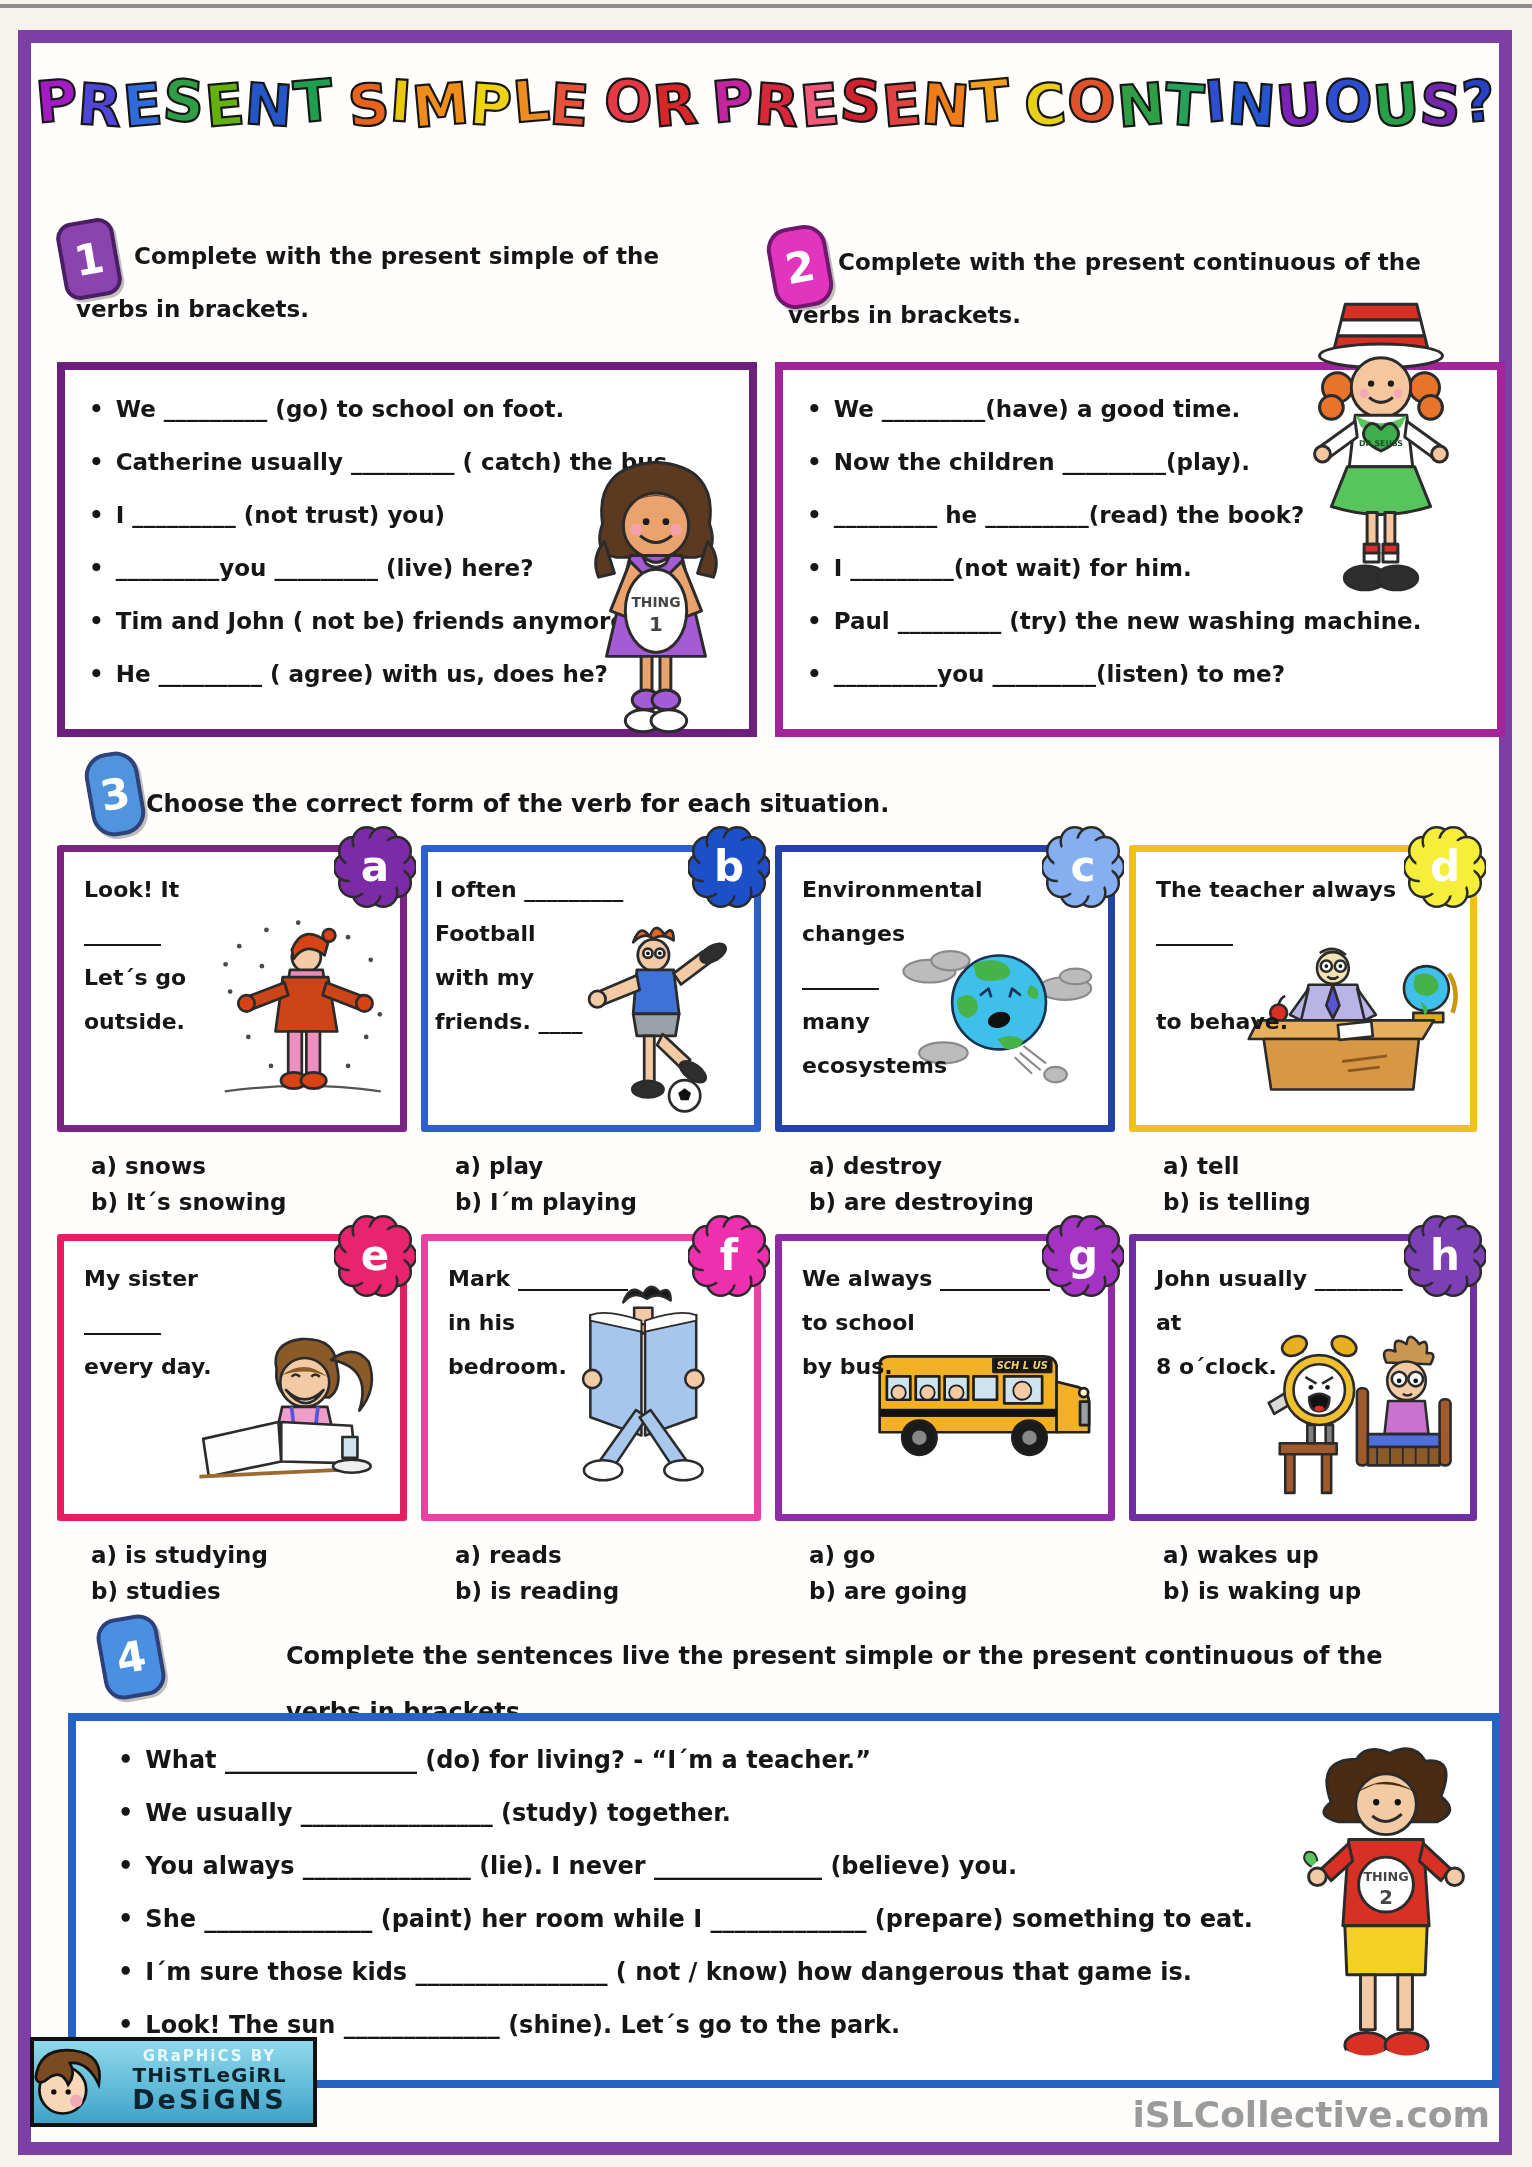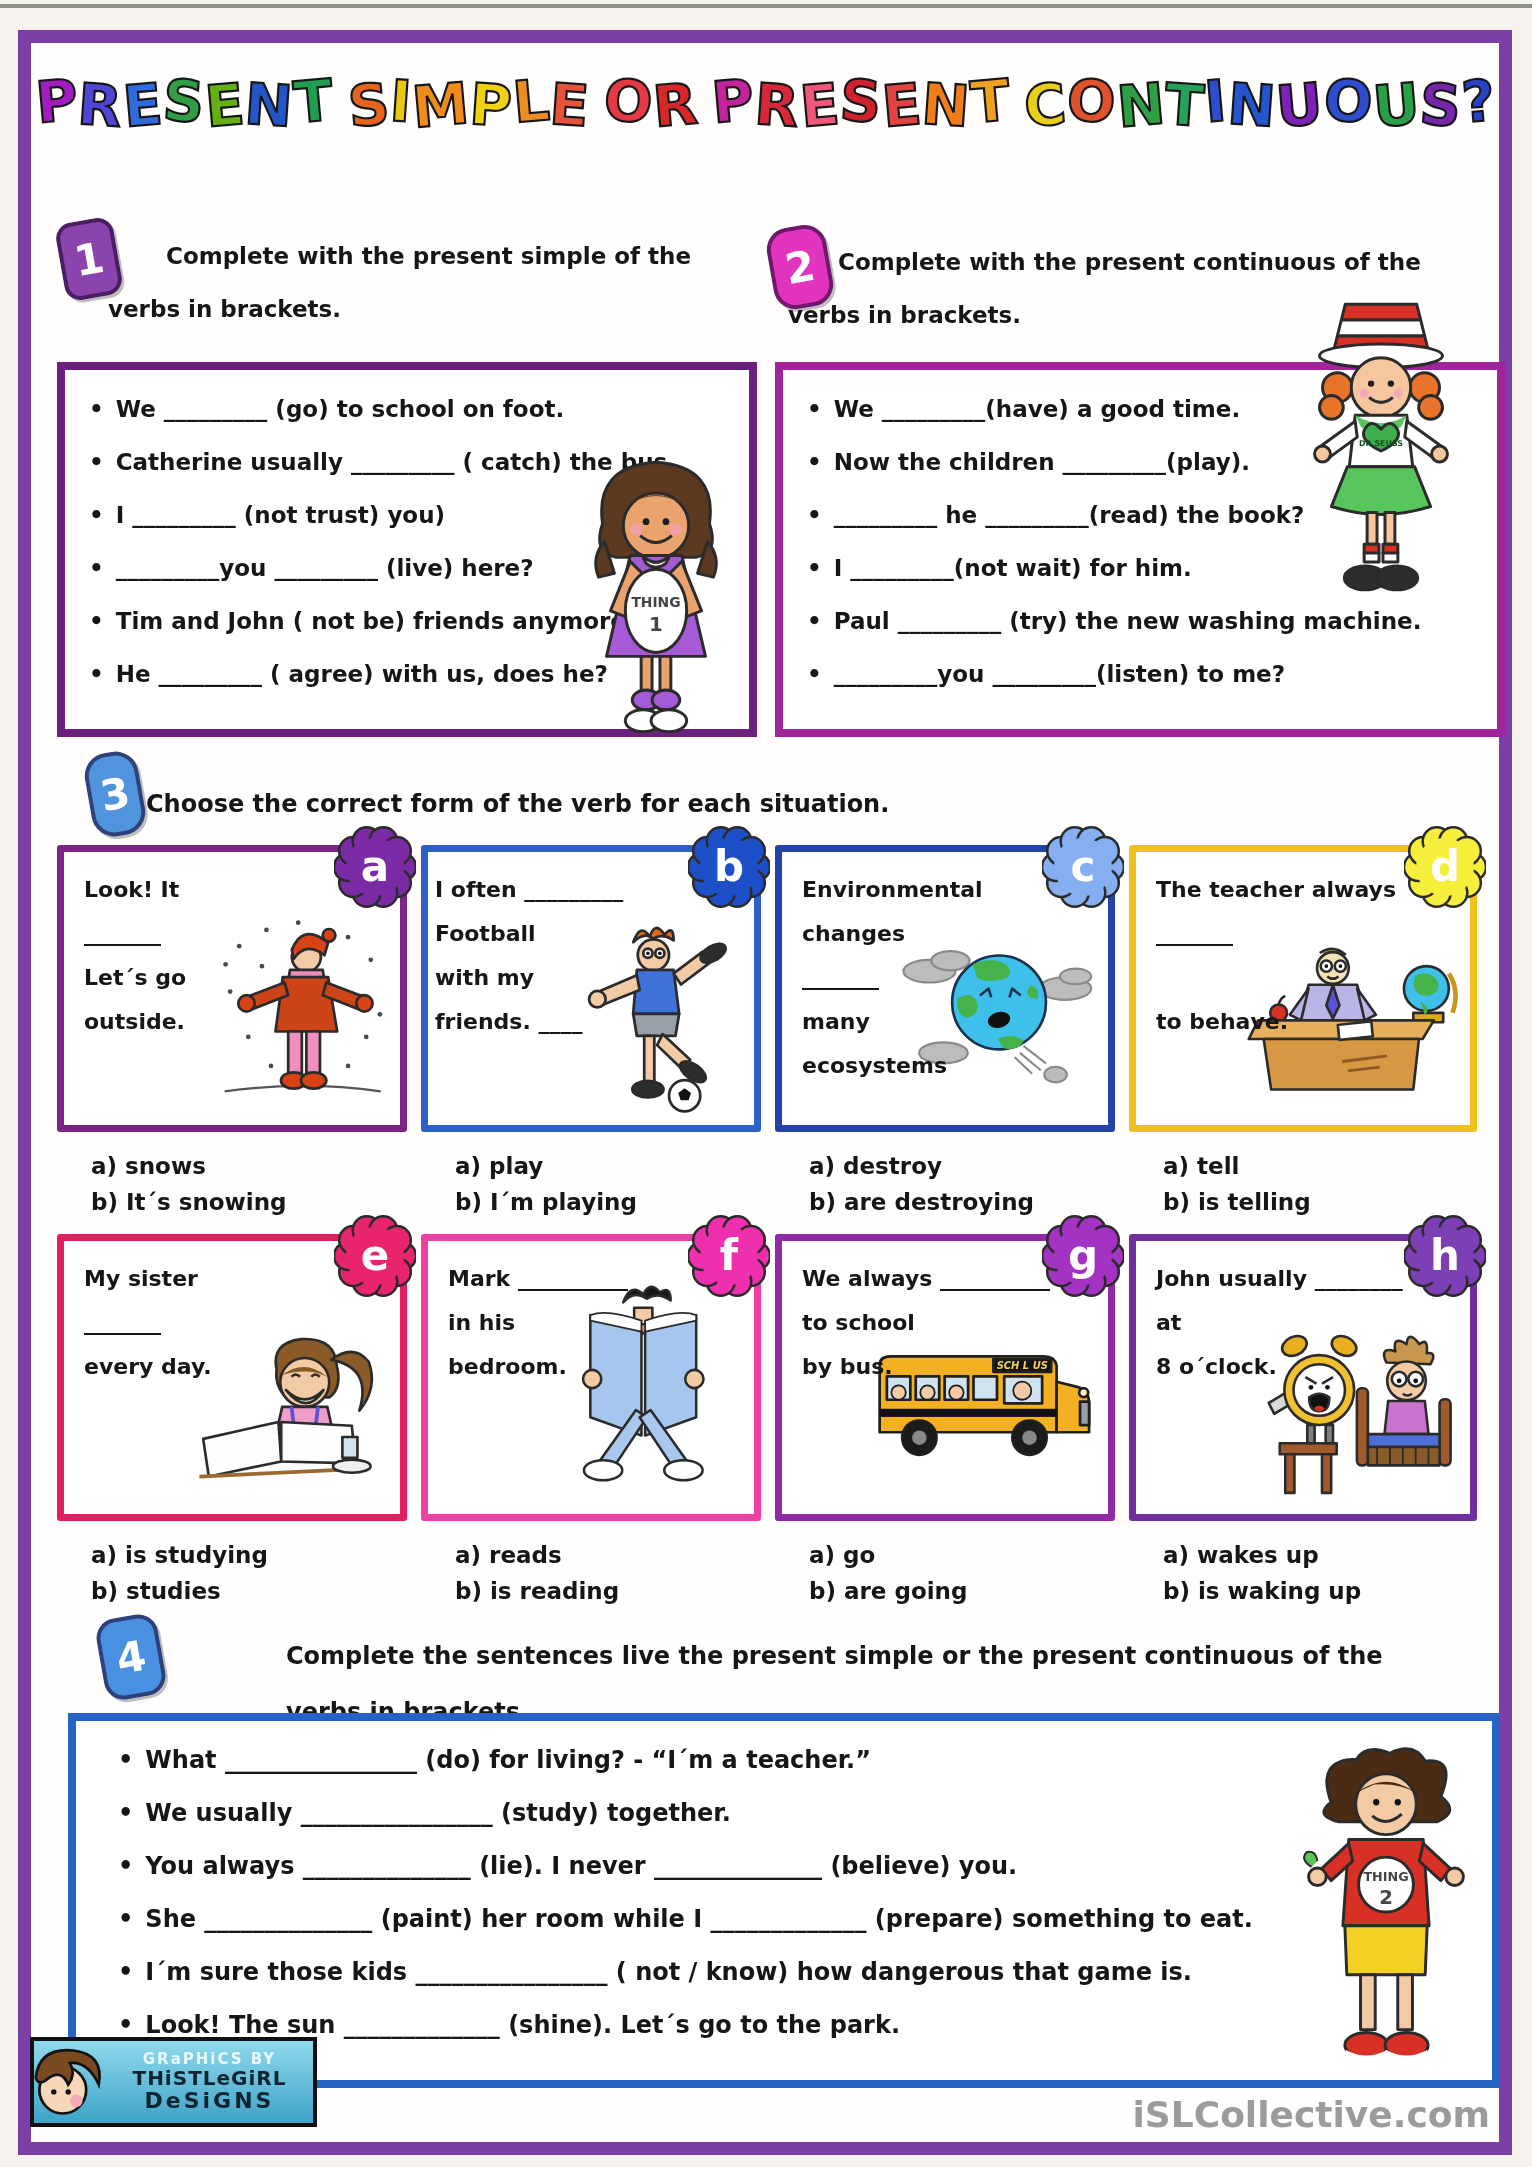--- a/index.html
+++ b/index.html
@@ -26,34 +26,34 @@
   .card .ill{position:absolute;z-index:1;}
   .flower{position:absolute;top:-26px;right:-16px;width:82px;height:82px;z-index:3;}
   .options{margin:16px 0 14px 34px;font-weight:bold;font-size:23px;line-height:36px;height:72px;white-space:nowrap;}
   .s4 .item{font-size:24px;}
   .credit{position:absolute;left:30px;top:2037px;width:287px;height:90px;border:4px solid #101010;box-sizing:border-box;
           background:linear-gradient(#8fd9ec,#3fa3c8);display:flex;align-items:center;z-index:5;}
   .credit .head{width:72px;height:100%;flex:none;}
   .credit .ctext{flex:1;text-align:center;line-height:1.05;}
   .credit .c1{font-size:15px;color:#e8f8ff;font-weight:bold;letter-spacing:2px;}
   .credit .c2{font-size:20px;color:#0c2430;font-weight:bold;letter-spacing:1px;}
-  .credit .c3{font-size:22px;color:#0c2430;font-weight:bold;letter-spacing:3px;}
+  .credit .c3{font-size:27px;color:#0c2430;font-weight:bold;letter-spacing:3px;}
   .watermark{position:absolute;right:42px;top:2094px;font-size:36px;font-weight:bold;color:#9b9b9b;z-index:6;}
 </style>
 </head>
 <body>
 
 <div class="sheet">
   <div class="topline"></div>
   <div class="frame"></div>
 
   <div class="title" id="title"><span style="color: rgb(162, 28, 196); transform: rotate(-5deg) translateY(-2px);">P</span><span style="color: rgb(79, 70, 216); transform: rotate(4deg) translateY(2px);">R</span><span style="color: rgb(47, 107, 220); transform: rotate(-5deg) translateY(2px);">E</span><span style="color: rgb(47, 158, 68); transform: rotate(4deg) translateY(-2px);">S</span><span style="color: rgb(100, 176, 16); transform: rotate(-5deg) translateY(2px);">E</span><span style="color: rgb(36, 86, 200); transform: rotate(4deg) translateY(2px);">N</span><span style="color: rgb(31, 158, 80); transform: rotate(-5deg) translateY(-2px);">T</span><span style="width: 14px;">&nbsp;</span><span style="color: rgb(232, 100, 28); transform: rotate(-5deg) translateY(2px);">S</span><span style="color: rgb(232, 200, 20); transform: rotate(4deg) translateY(-2px);">I</span><span style="color: rgb(240, 140, 28); transform: rotate(-5deg) translateY(2px);">M</span><span style="color: rgb(237, 210, 21); transform: rotate(4deg) translateY(2px);">P</span><span style="color: rgb(239, 140, 32); transform: rotate(-5deg) translateY(-2px);">L</span><span style="color: rgb(229, 83, 58); transform: rotate(4deg) translateY(2px);">E</span><span style="width: 14px;">&nbsp;</span><span style="color: rgb(230, 57, 70); transform: rotate(4deg) translateY(-2px);">O</span><span style="color: rgb(214, 40, 40); transform: rotate(-5deg) translateY(2px);">R</span><span style="width: 14px;">&nbsp;</span><span style="color: rgb(194, 37, 158); transform: rotate(-5deg) translateY(-2px);">P</span><span style="color: rgb(214, 40, 57); transform: rotate(4deg) translateY(2px);">R</span><span style="color: rgb(239, 88, 120); transform: rotate(-5deg) translateY(2px);">E</span><span style="color: rgb(208, 33, 47); transform: rotate(4deg) translateY(-2px);">S</span><span style="color: rgb(227, 66, 66); transform: rotate(-5deg) translateY(2px);">E</span><span style="color: rgb(239, 125, 26); transform: rotate(4deg) translateY(2px);">N</span><span style="color: rgb(239, 160, 30); transform: rotate(-5deg) translateY(-2px);">T</span><span style="width: 14px;">&nbsp;</span><span style="color: rgb(232, 207, 26); transform: rotate(-5deg) translateY(2px);">C</span><span style="color: rgb(224, 82, 44); transform: rotate(4deg) translateY(-2px);">O</span><span style="color: rgb(47, 158, 68); transform: rotate(-5deg) translateY(2px);">N</span><span style="color: rgb(39, 160, 90); transform: rotate(4deg) translateY(2px);">T</span><span style="color: rgb(47, 78, 207); transform: rotate(-5deg) translateY(-2px);">I</span><span style="color: rgb(36, 86, 208); transform: rotate(4deg) translateY(2px);">N</span><span style="color: rgb(125, 34, 184); transform: rotate(-5deg) translateY(2px);">U</span><span style="color: rgb(47, 78, 207); transform: rotate(4deg) translateY(-2px);">O</span><span style="color: rgb(39, 160, 72); transform: rotate(-5deg) translateY(2px);">U</span><span style="color: rgb(116, 38, 173); transform: rotate(4deg) translateY(2px);">S</span><span style="color: rgb(39, 66, 196); transform: rotate(-5deg) translateY(-2px);">?</span></div>
 
   <div class="badge-num" id="badge1" style="left: 60px; top: 220px; width: 50px; height: 70px; background: rgb(139, 67, 173);">1</div>
-  <div class="instr" id="instr1" style="left:76px;top:230px;margin-left:32px;">
+  <div class="instr" id="instr1" style="left:76px;top:230px;">
       <div style="margin-left: 58px;">Complete with the present simple of the</div>
       <div>verbs in brackets.</div>
     </div>
   <div class="wsbox" id="box1" style="left: 57px; top: 362px; width: 700px; height: 375px; border-width: 8px; padding: 24px 10px 0px 24px; border-color: rgb(109, 31, 125);">
       <div class="item">
         <span class="dot">•</span>
         <span>We _________ (go) to school on foot.</span>
       </div>
       <div class="item">
         <span class="dot">•</span>

